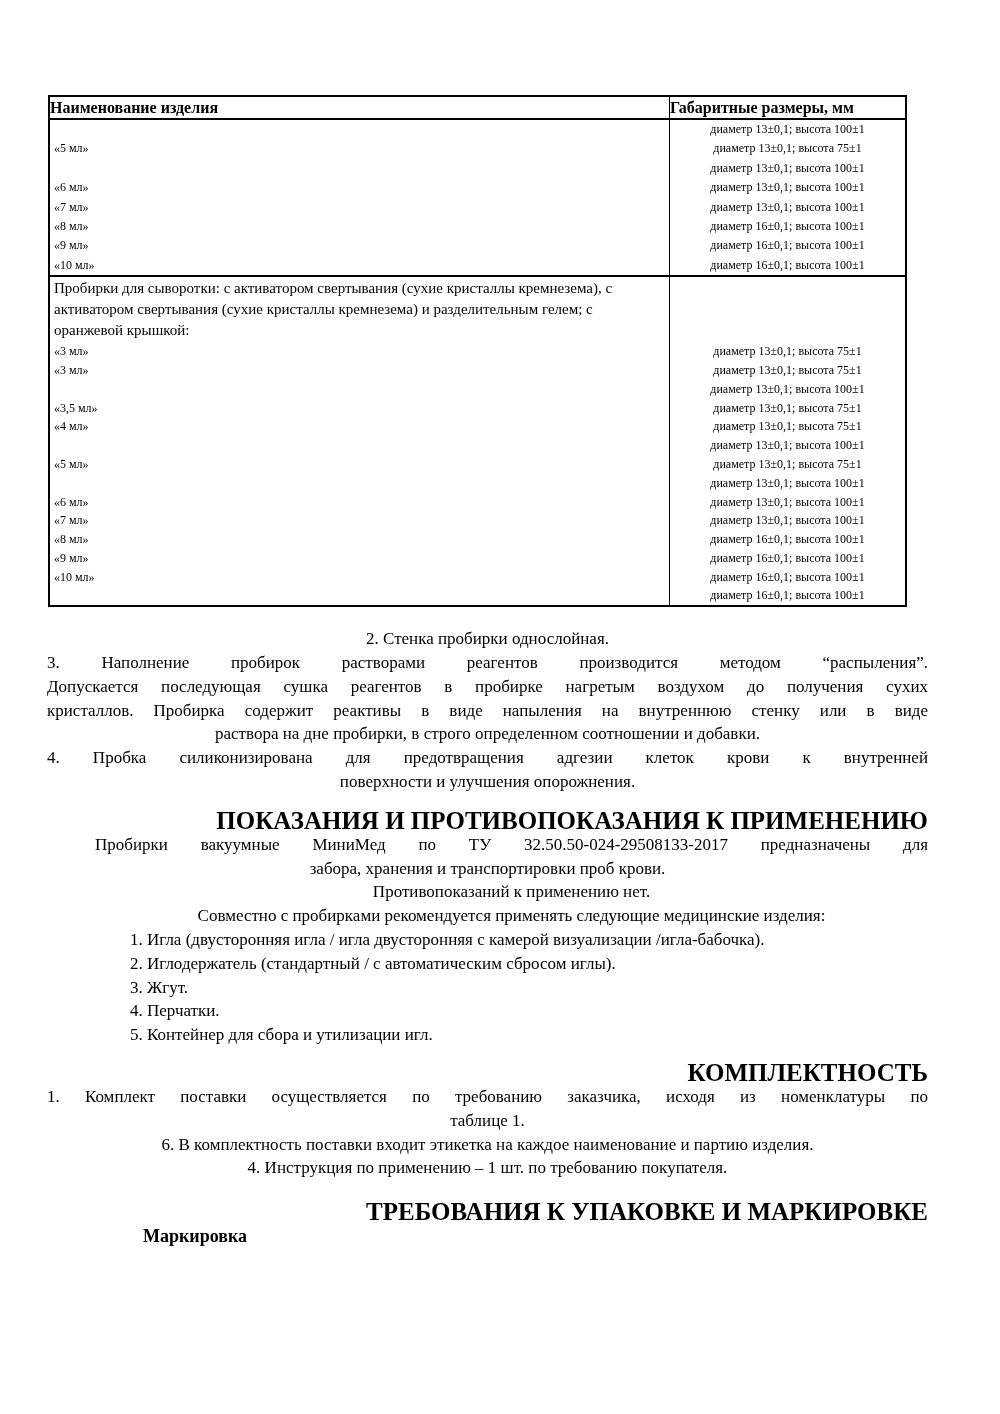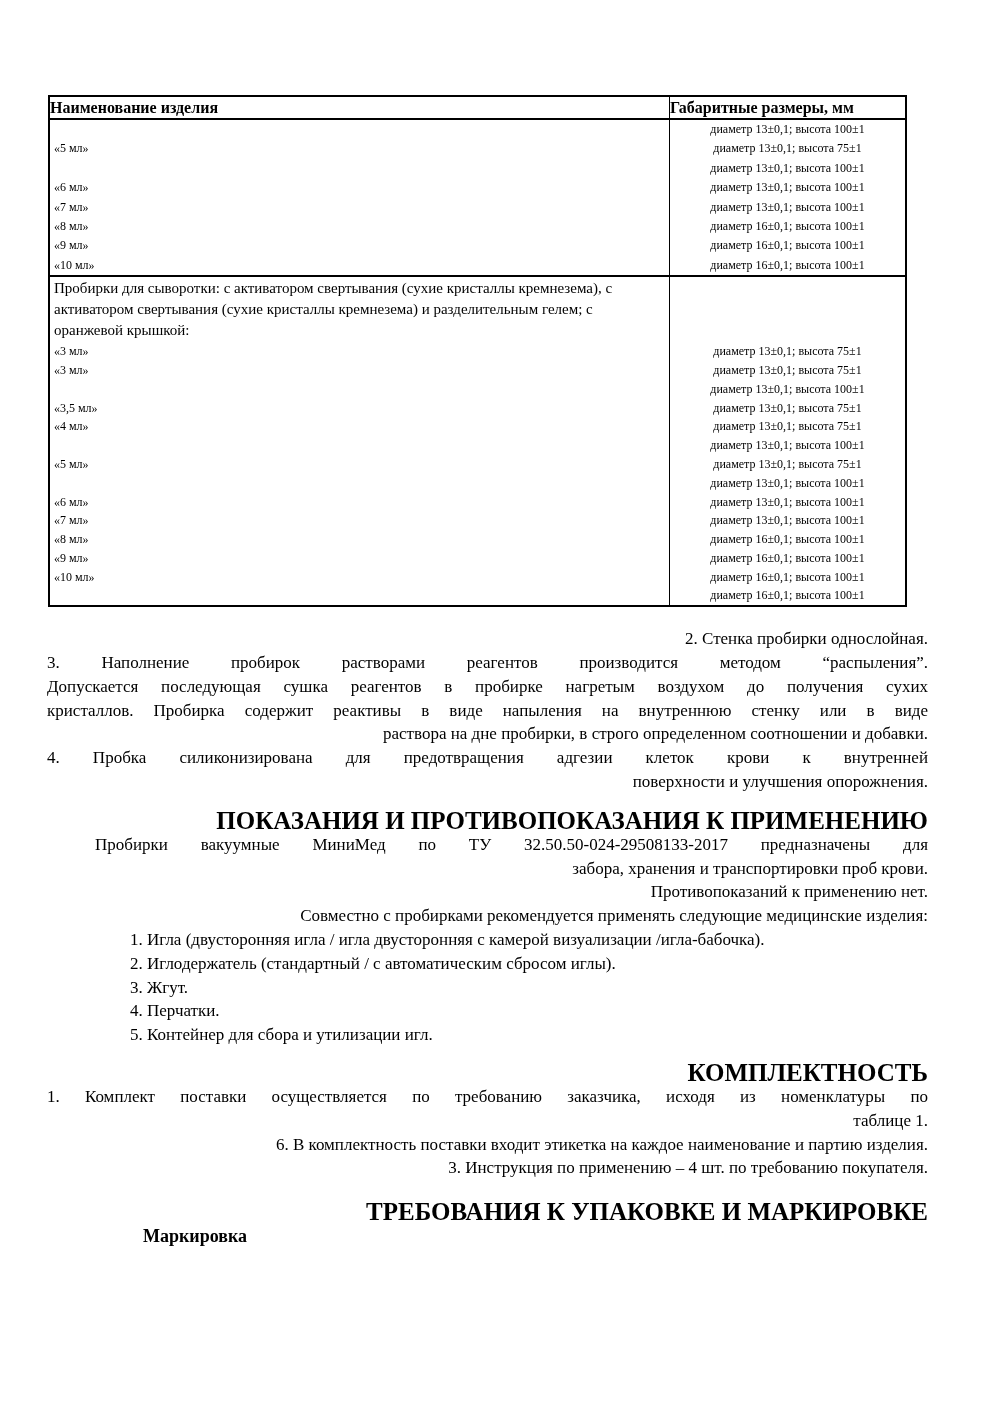--- a/index.html
+++ b/index.html
@@ -20,21 +20,21 @@
   .l1{height:19.4px;line-height:19.4px;}
   .l2{height:18.8px;line-height:18.8px;}
   .col-names .tline{padding-left:4px;}
   .intro{box-sizing:border-box;height:65px;padding:1px 52px 0 4px;font-size:15px;line-height:21px;}
   .spacer{height:65px;}
 
   
   .txt{width:881px;font-size:17px;line-height:23.8px;}
   .line{text-align:justify;}
   .stretch{text-align:justify;text-align-last:justify;}
-  .plain{text-align:right;}
+  .plain{text-align:center;}
   .indent{text-indent:48px;}
   .heading{font-weight:bold;font-size:25px;text-align:right;line-height:24px;}
   .h-ind{margin-top:15px;}
   .h-compl{margin-top:14px;}
   .h-pack{margin-top:20px;}
   .subheading{font-weight:bold;font-size:18px;margin-left:96px;line-height:24px;}
   .list-row{display:flex;margin-left:83px;}
   .list-num{min-width:17px;}
 </style>
 </head>
@@ -156,19 +156,19 @@
         <span>Контейнер для сбора и утилизации игл.</span>
       </div>
     </div>
 
     <div class="heading h-compl">КОМПЛЕКТНОСТЬ</div>
     <div>
       <div class="line stretch">1. Комплект поставки осуществляется по требованию заказчика, исходя из номенклатуры по</div>
       <div class="line plain">таблице 1.</div>
     </div>
     <div class="line plain">6. В комплектность поставки входит этикетка на каждое наименование и партию изделия.</div>
-    <div class="line plain">3. Инструкция по применению – 4 шт. по требованию покупателя.</div>
+    <div class="line plain">4. Инструкция по применению – 1 шт. по требованию покупателя.</div>
 
     <div class="heading h-pack">ТРЕБОВАНИЯ К УПАКОВКЕ И МАРКИРОВКЕ</div>
     <div class="subheading">Маркировка</div>
   </div>
 
 </div>
 
 </body></html>

